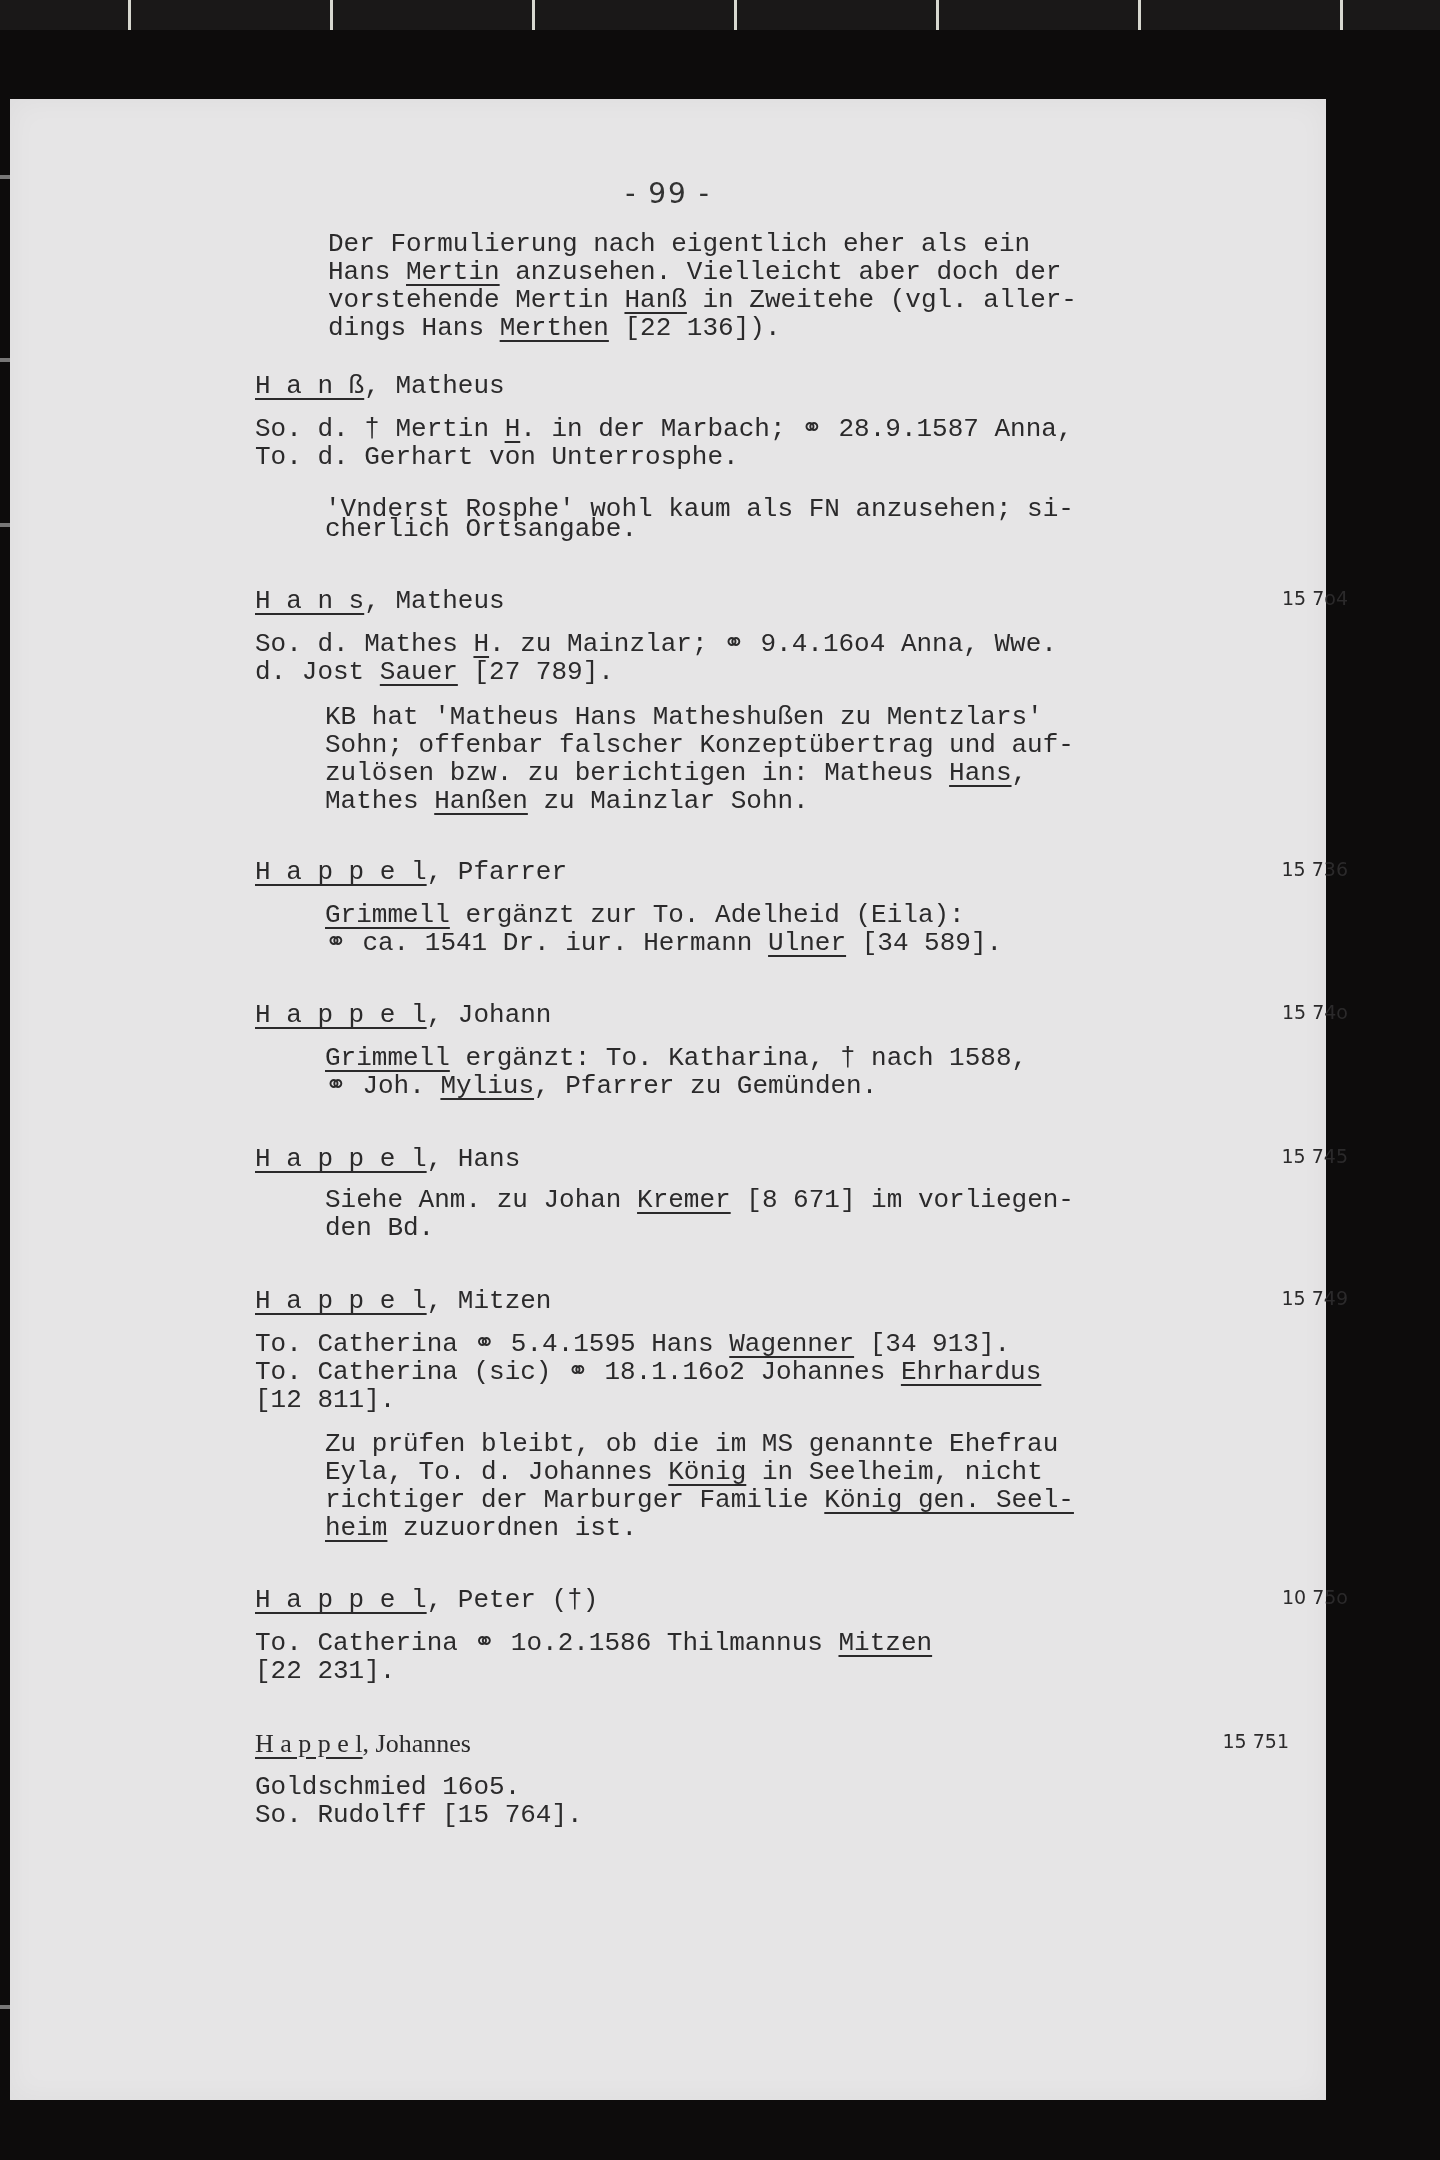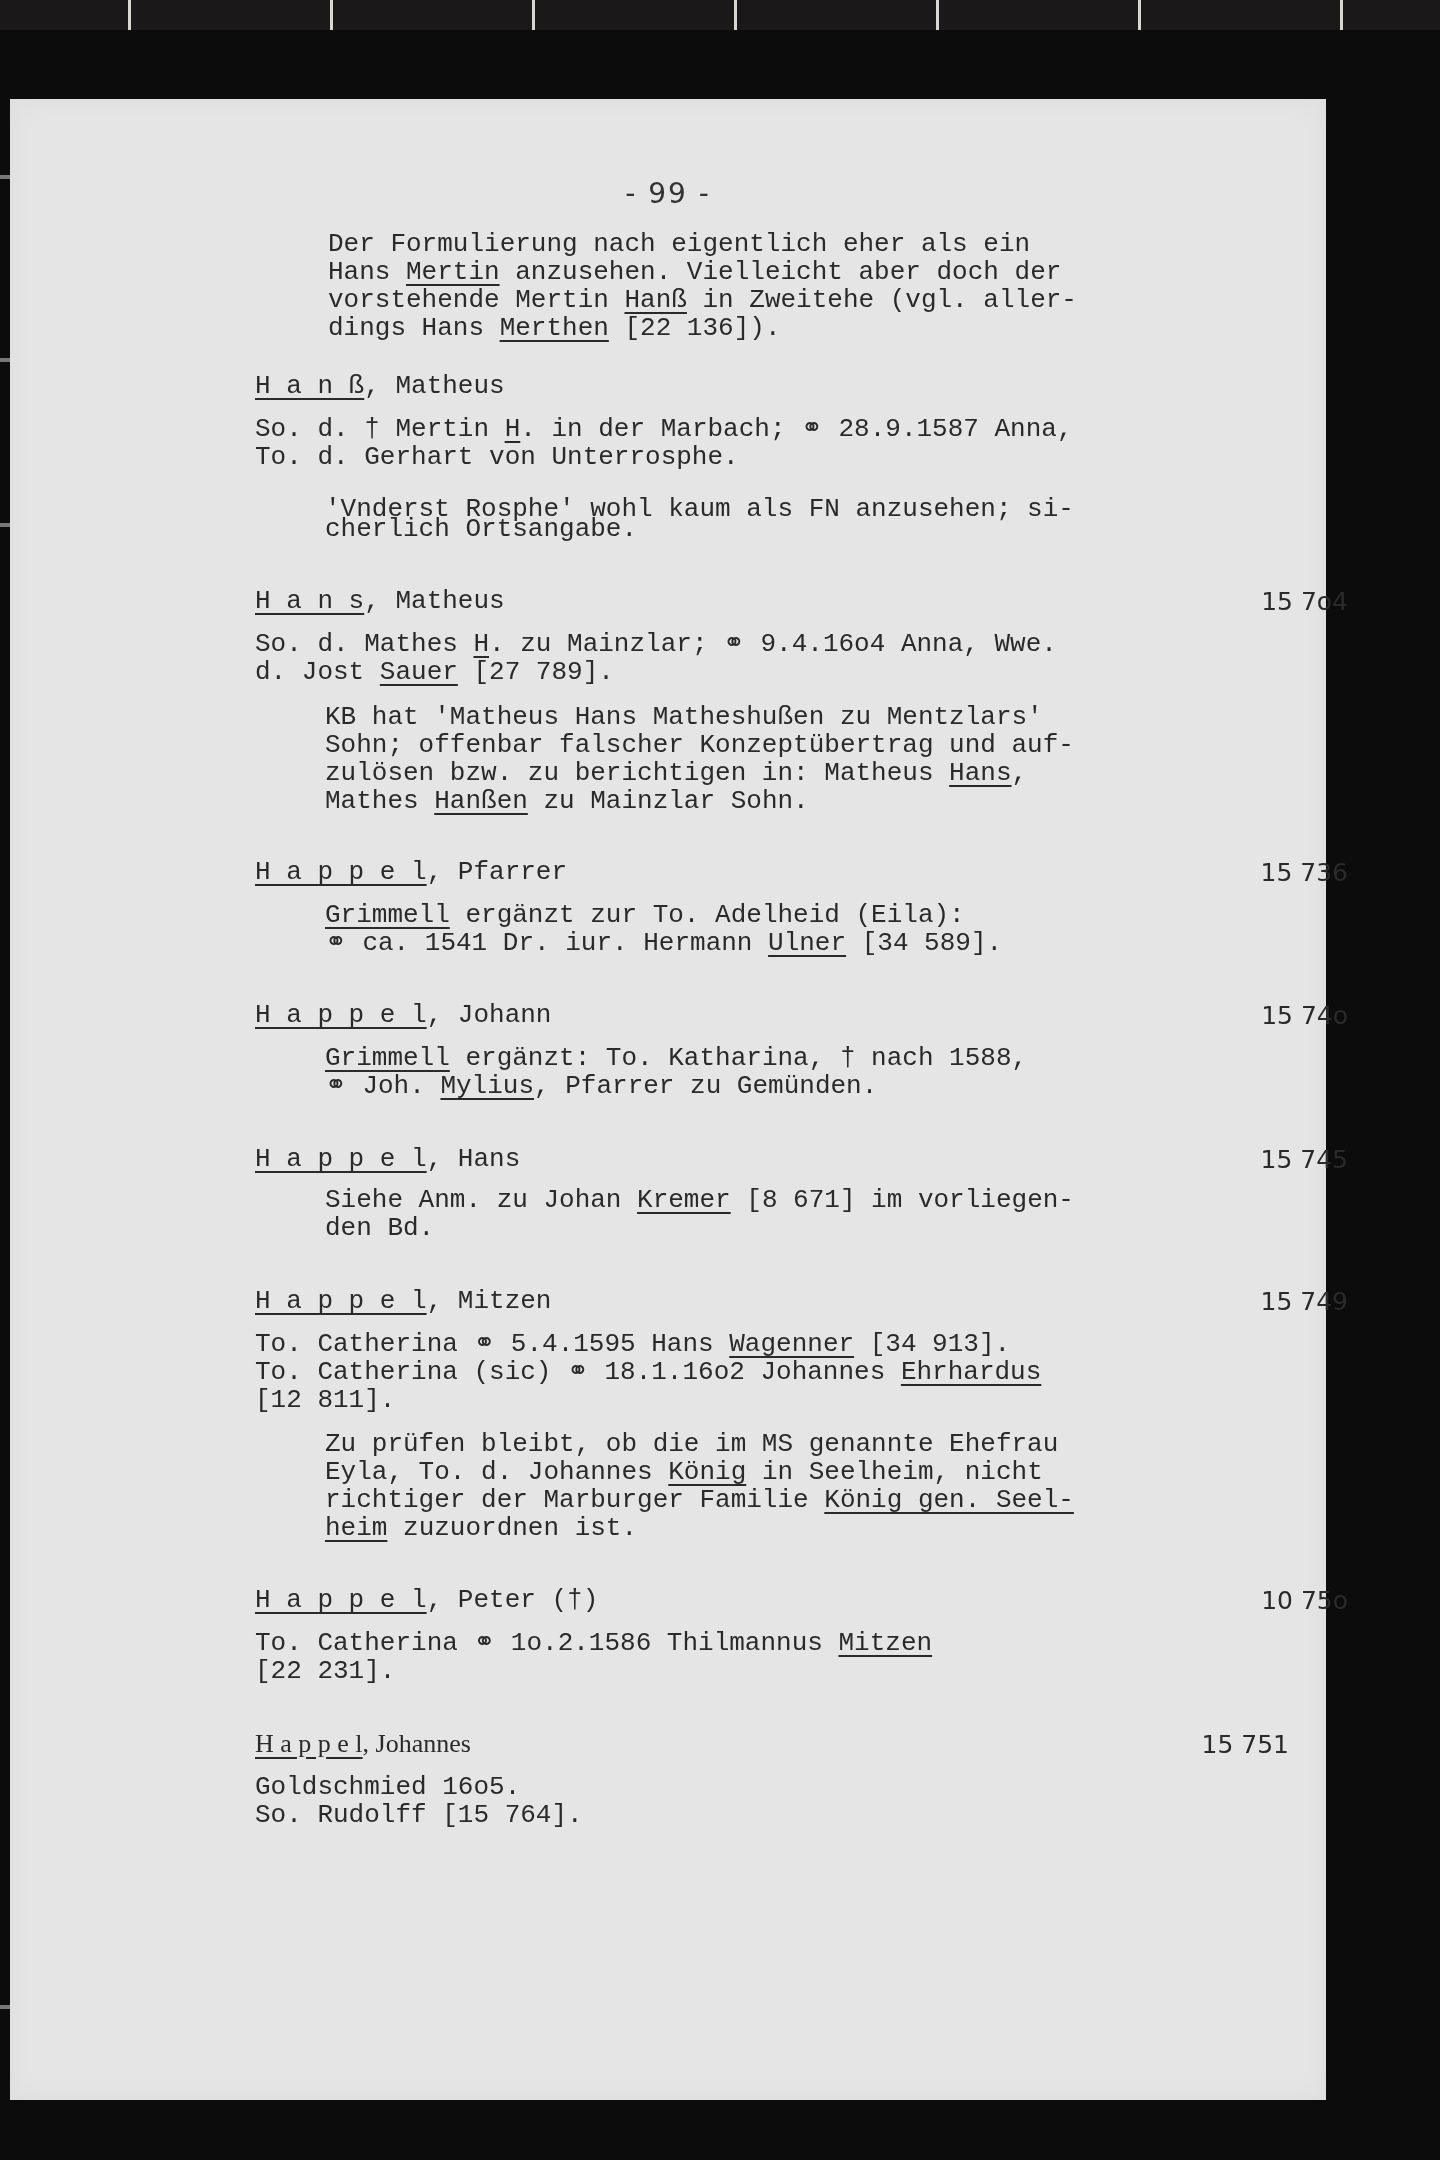--- a/index.html
+++ b/index.html
@@ -26,21 +26,21 @@
     font-family:"DejaVu Sans","Liberation Sans",sans-serif; font-size:28px; color:#333;
     letter-spacing:2px;
   }
   .text {
     color:#2b2a2b; font-size:26px; line-height:28px; white-space:pre;
   }
   .line { position:absolute; height:28px; }
   .u { text-decoration: underline; text-decoration-thickness:2px; text-underline-offset:5px; }
   .refnum {
     position:absolute; font-family:"DejaVu Sans","Liberation Sans",sans-serif;
-    font-size:25px; color:#2b2a2b; text-align:right; width:200px;
+    font-size:19px; color:#2b2a2b; text-align:right; width:200px;
   }
 </style>
 </head>
 <body>
 
 <div class="film-strip">
   <div class="film-tick" style="left:128px"></div>
   <div class="film-tick" style="left:330px"></div>
   <div class="film-tick" style="left:532px"></div>
   <div class="film-tick" style="left:734px"></div>

